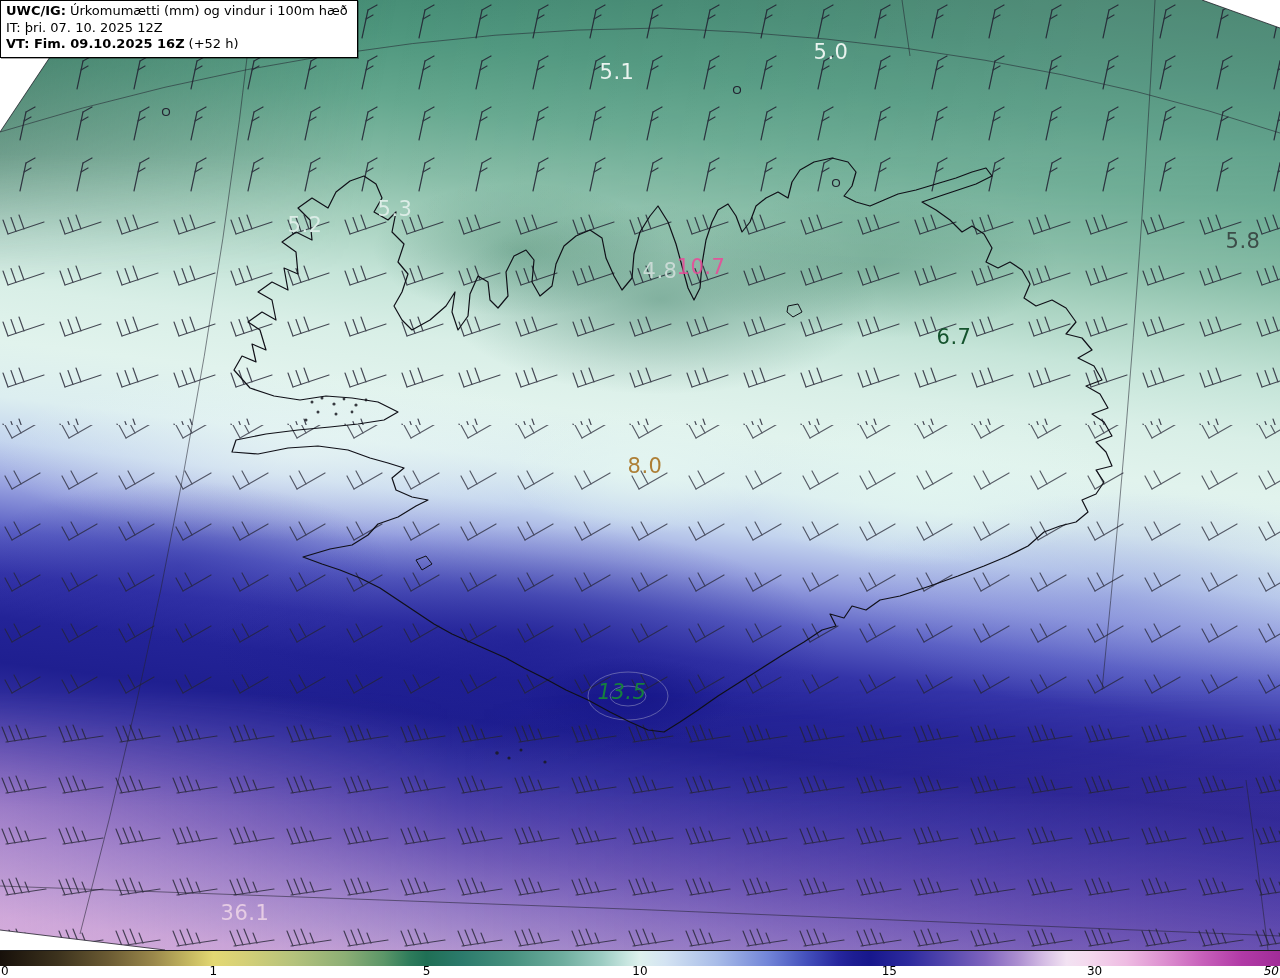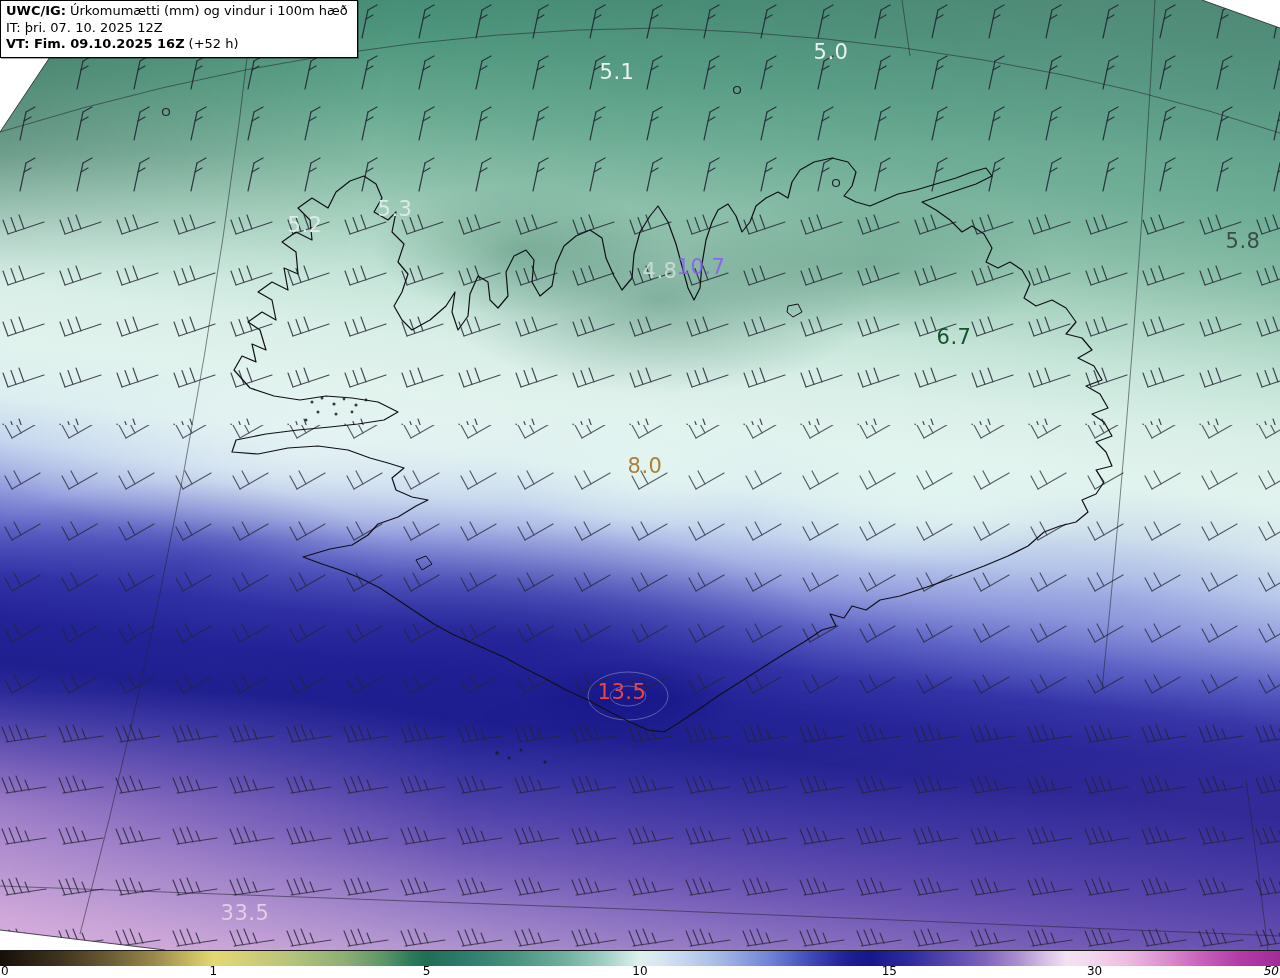--- a/index.html
+++ b/index.html
@@ -187,26 +187,26 @@
       <path d="M1202 0 L1280 28"></path>
       <path d="M0 930 L165 950"></path>
     </g>
   </svg>
 
   <span class="clabel" style="left:617px;top:72px;color:#eaf3ef;">5.1</span>
   <span class="clabel" style="left:831px;top:52px;color:#eaf3ef;">5.0</span>
   <span class="clabel" style="left:395px;top:209px;color:#dcede7;">5.3</span>
   <span class="clabel" style="left:305px;top:225px;color:#dcede7;">5.2</span>
   <span class="clabel" style="left:660px;top:271px;color:#c9dad5;">4.8</span>
-  <span class="clabel" style="left:701px;top:267px;color:#8b5cf6;opacity:0.85;">10.7</span>
+  <span class="clabel" style="left:701px;top:267px;color:#ec4899;opacity:0.85;">10.7</span>
   <span class="clabel" style="left:1243px;top:241px;color:#3c4c48;">5.8</span>
   <span class="clabel" style="left:954px;top:337px;color:#14532d;">6.7</span>
   <span class="clabel" style="left:645px;top:466px;color:#a16207;opacity:0.8;">8.0</span>
-  <span class="clabel" style="left:622px;top:692px;color:#ef4444;">13.5</span>
-  <span class="clabel" style="left:245px;top:913px;color:#e6cce4;">33.5</span>
+  <span class="clabel" style="left:622px;top:692px;color:#15803d;font-style:italic;">13.5</span>
+  <span class="clabel" style="left:245px;top:913px;color:#e6cce4;">36.1</span>
 
   <div id="title-box">
     <div>
       <span class="b">UWC/IG:</span><span class="sp">Úrkomumætti (mm) og vindur i 100m hæð</span>
     </div>
     <div>
       <span>IT: þri. 07. 10. 2025 12Z</span>
     </div>
     <div>
       <span class="b">VT: Fim. 09.10.2025 16Z</span><span class="sp">(+52 h)</span>

